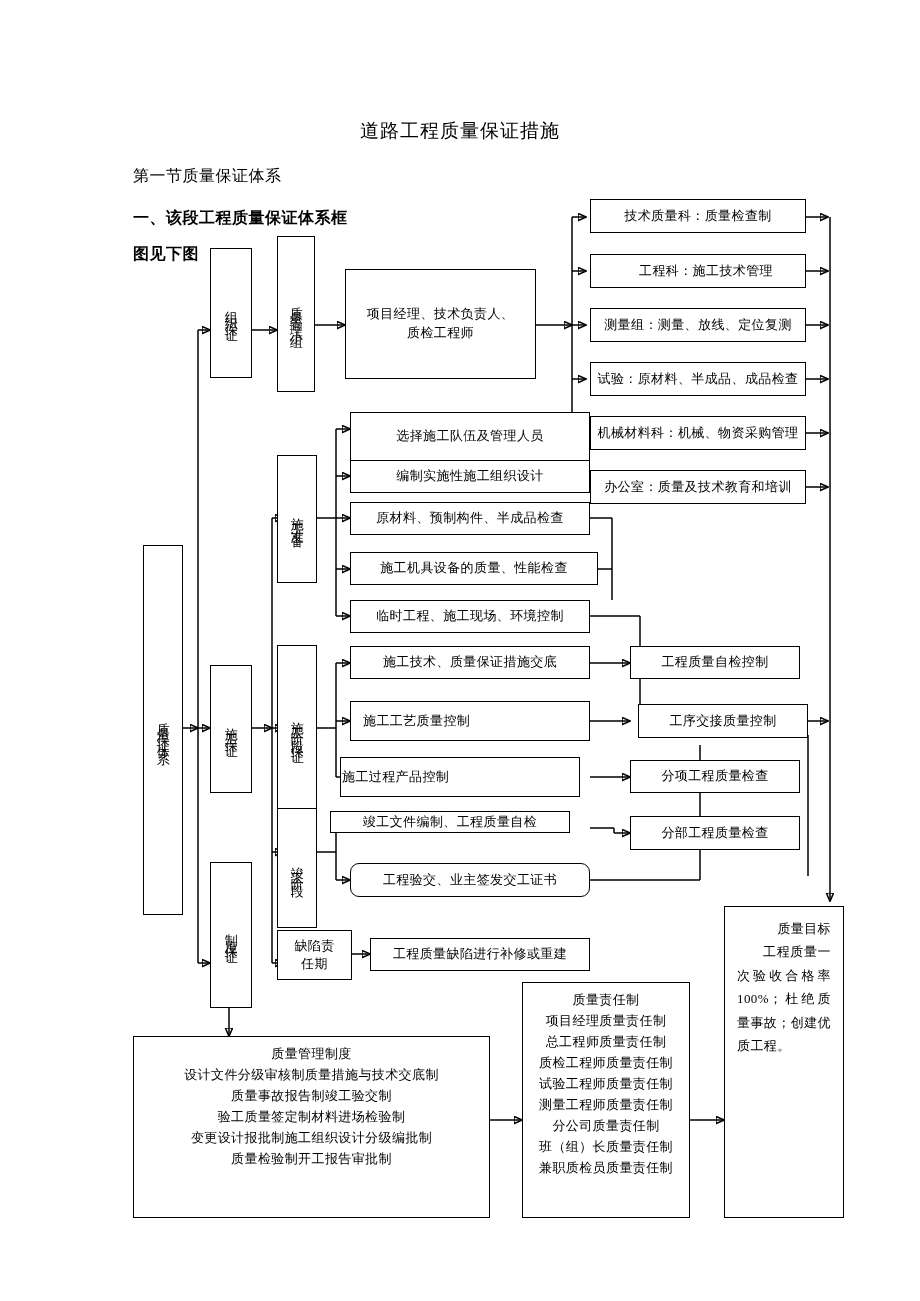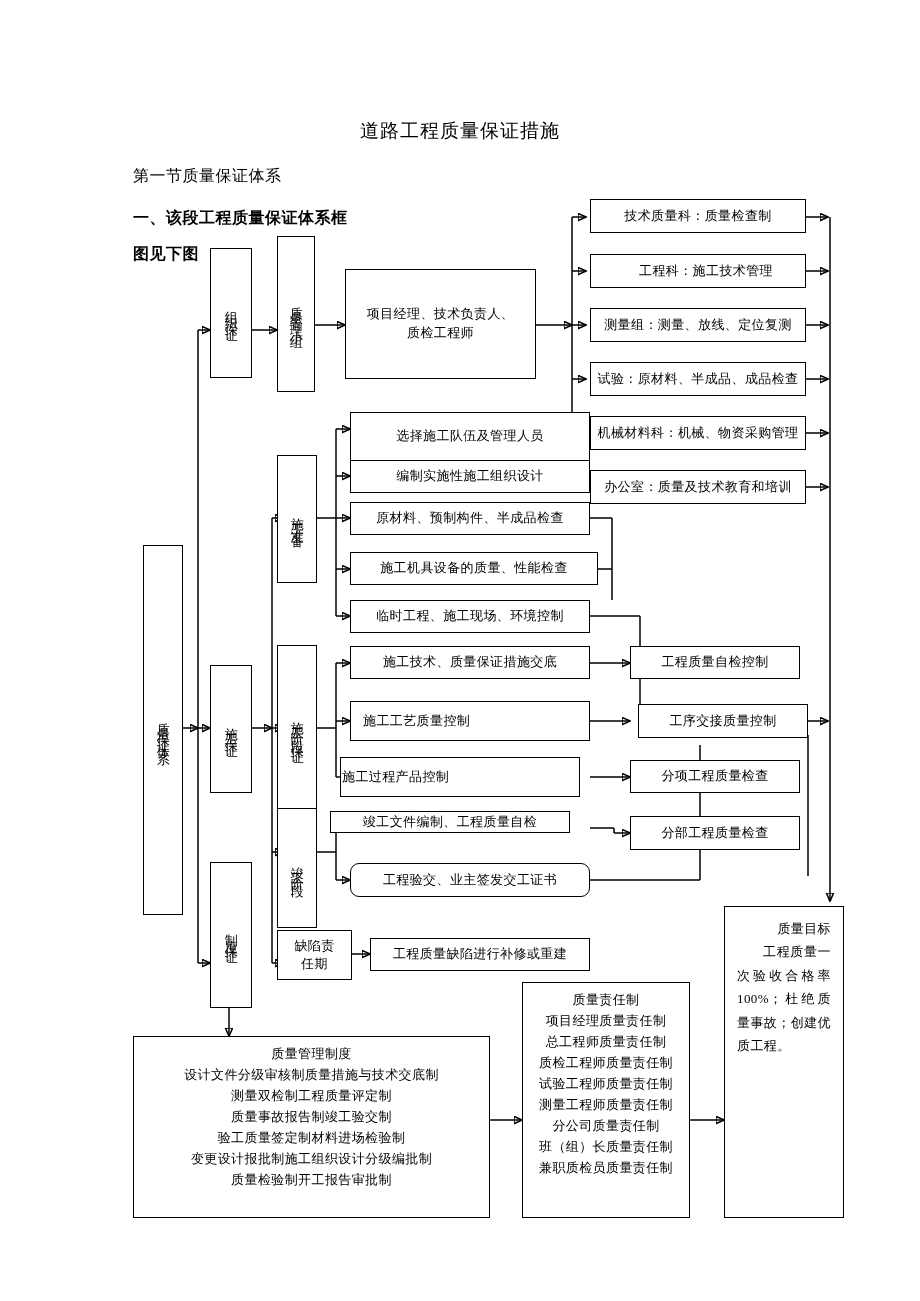--- a/index.html
+++ b/index.html
@@ -238,21 +238,20 @@
     <span>分项工程质量检查</span>
   </div>
   <div class="bx" style="left:630px;top:816px;width:170px;height:34px;">
     <span>分部工程质量检查</span>
   </div>
 
   <div class="bx" style="left:133px;top:1036px;width:357px;height:182px;align-items:flex-start;">
     <div class="multi" style="width:100%;">
       <div class="hd">质量管理制度</div>
       <div class="hd">设计文件分级审核制质量措施与技术交底制</div>
-      <div class="hd">测量双检制工程质量评定制</div>
       <div class="hd">质量事故报告制竣工验交制</div>
       <div class="hd">验工质量签定制材料进场检验制</div>
       <div class="hd">变更设计报批制施工组织设计分级编批制</div>
       <div class="hd">质量检验制开工报告审批制</div>
     </div>
   </div>
 
   <div class="bx" style="left:522px;top:982px;width:168px;height:236px;align-items:flex-start;">
     <div class="multi" style="width:100%;">
       <div class="hd">质量责任制</div>

